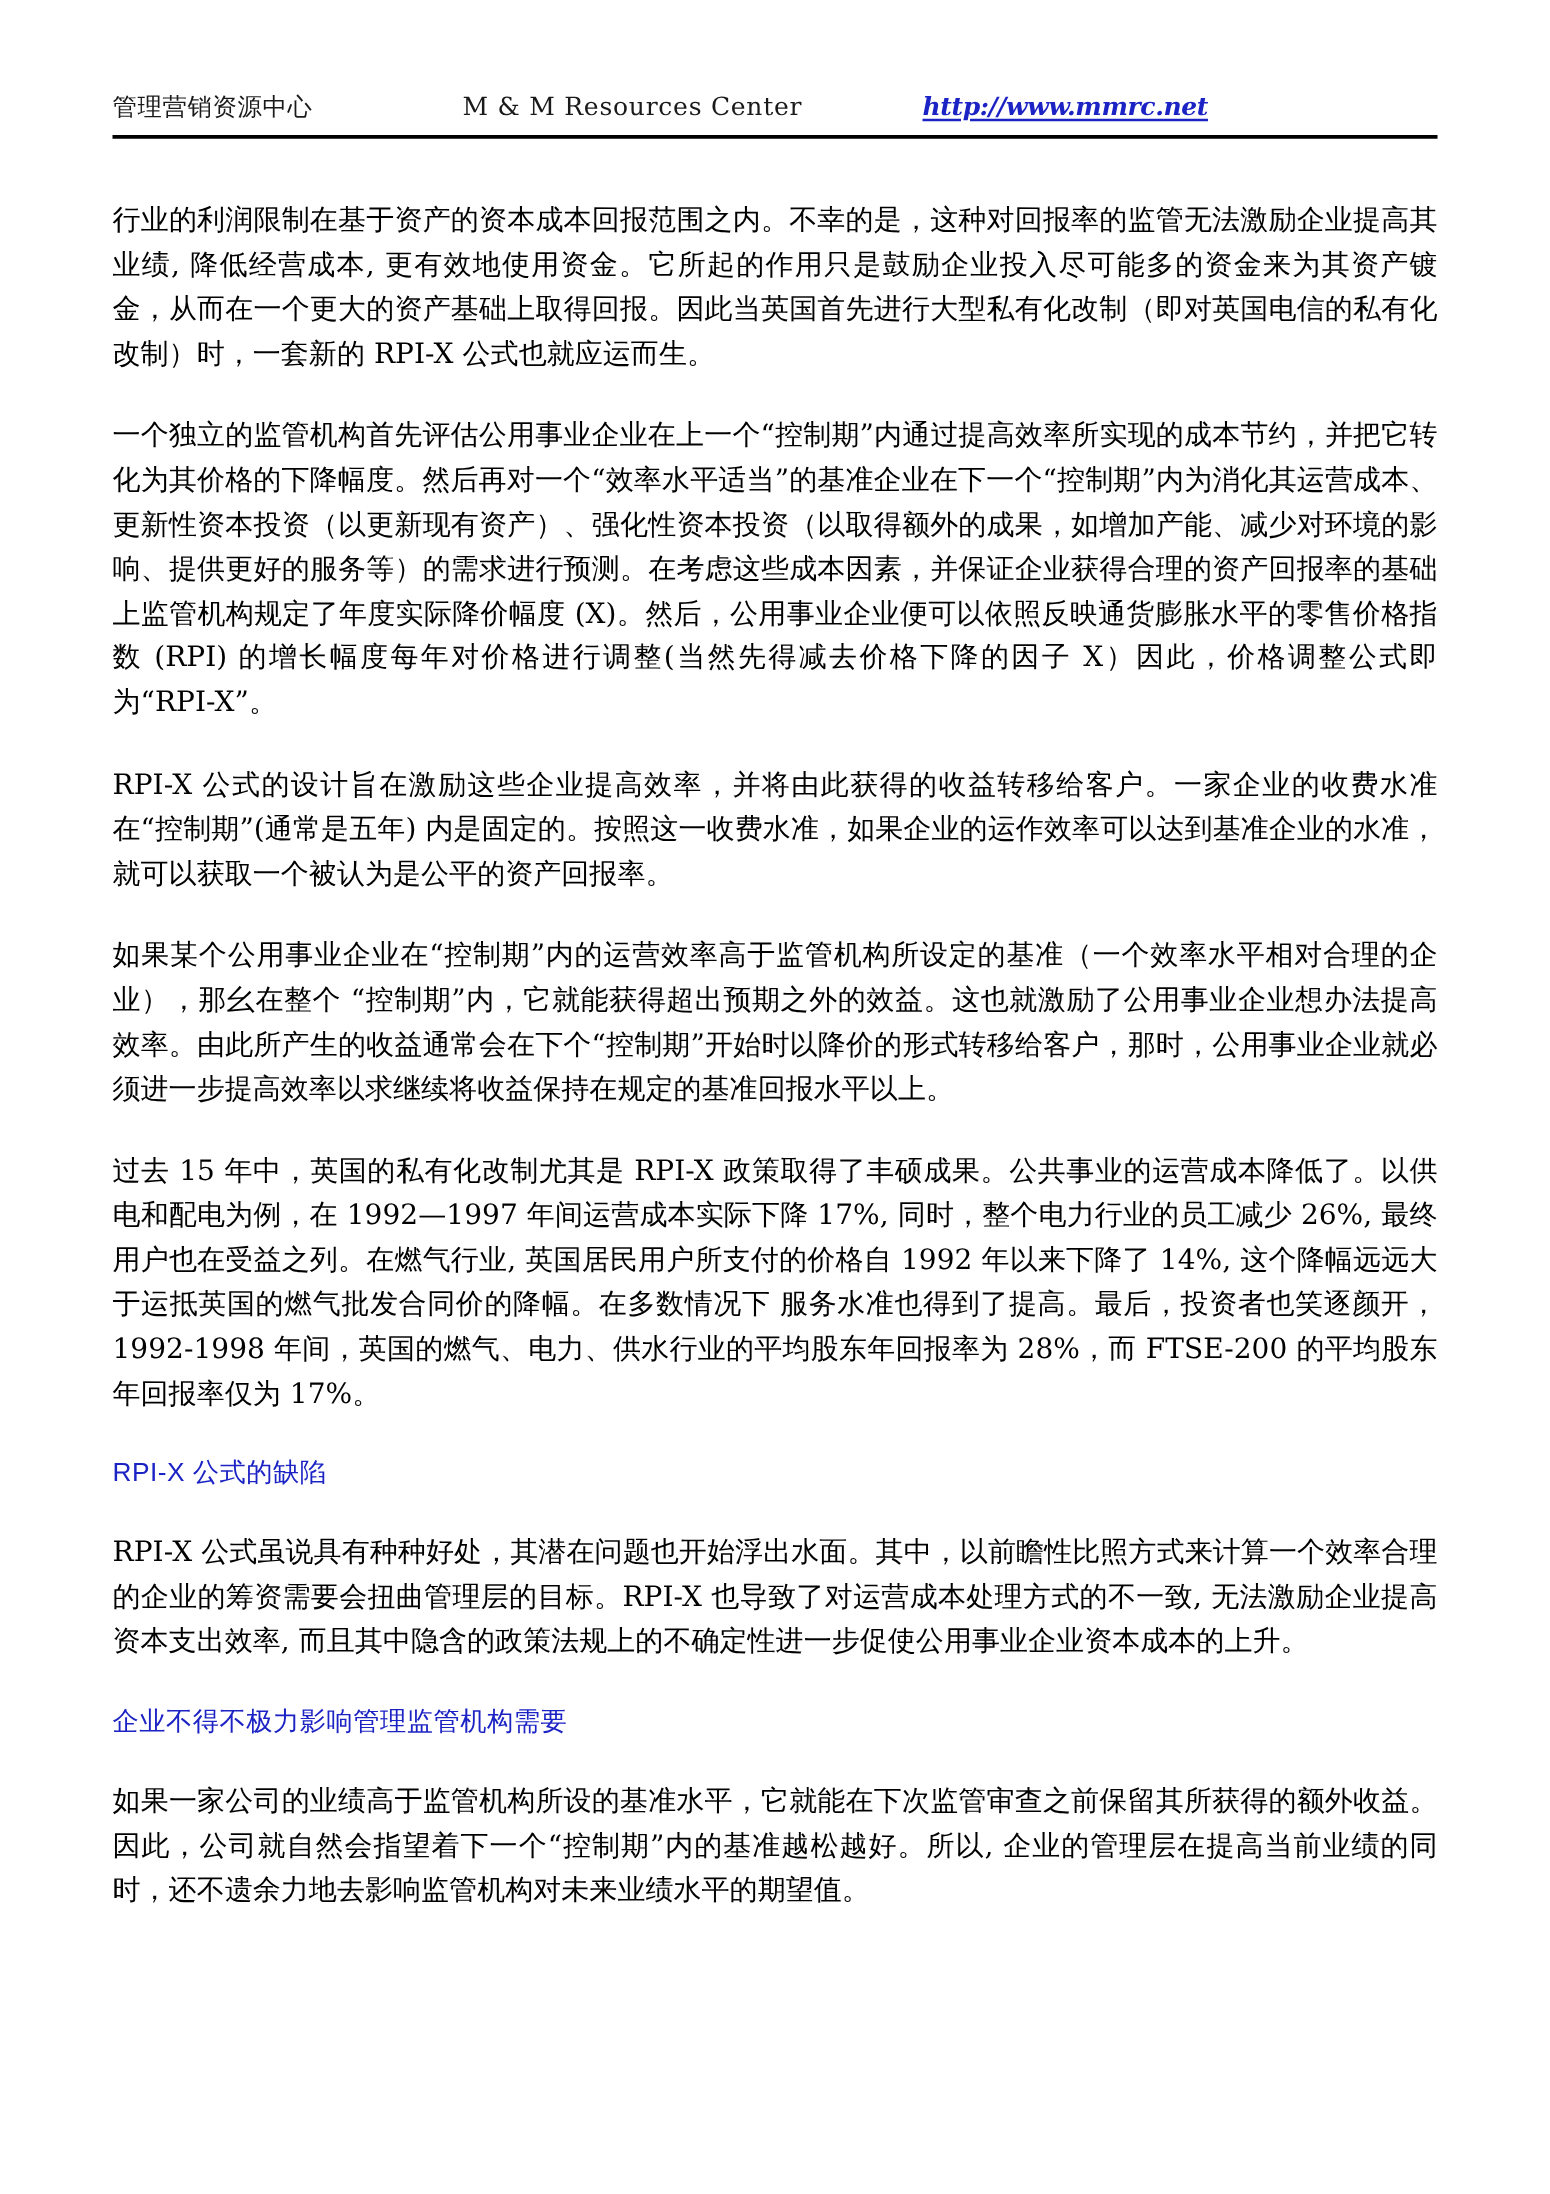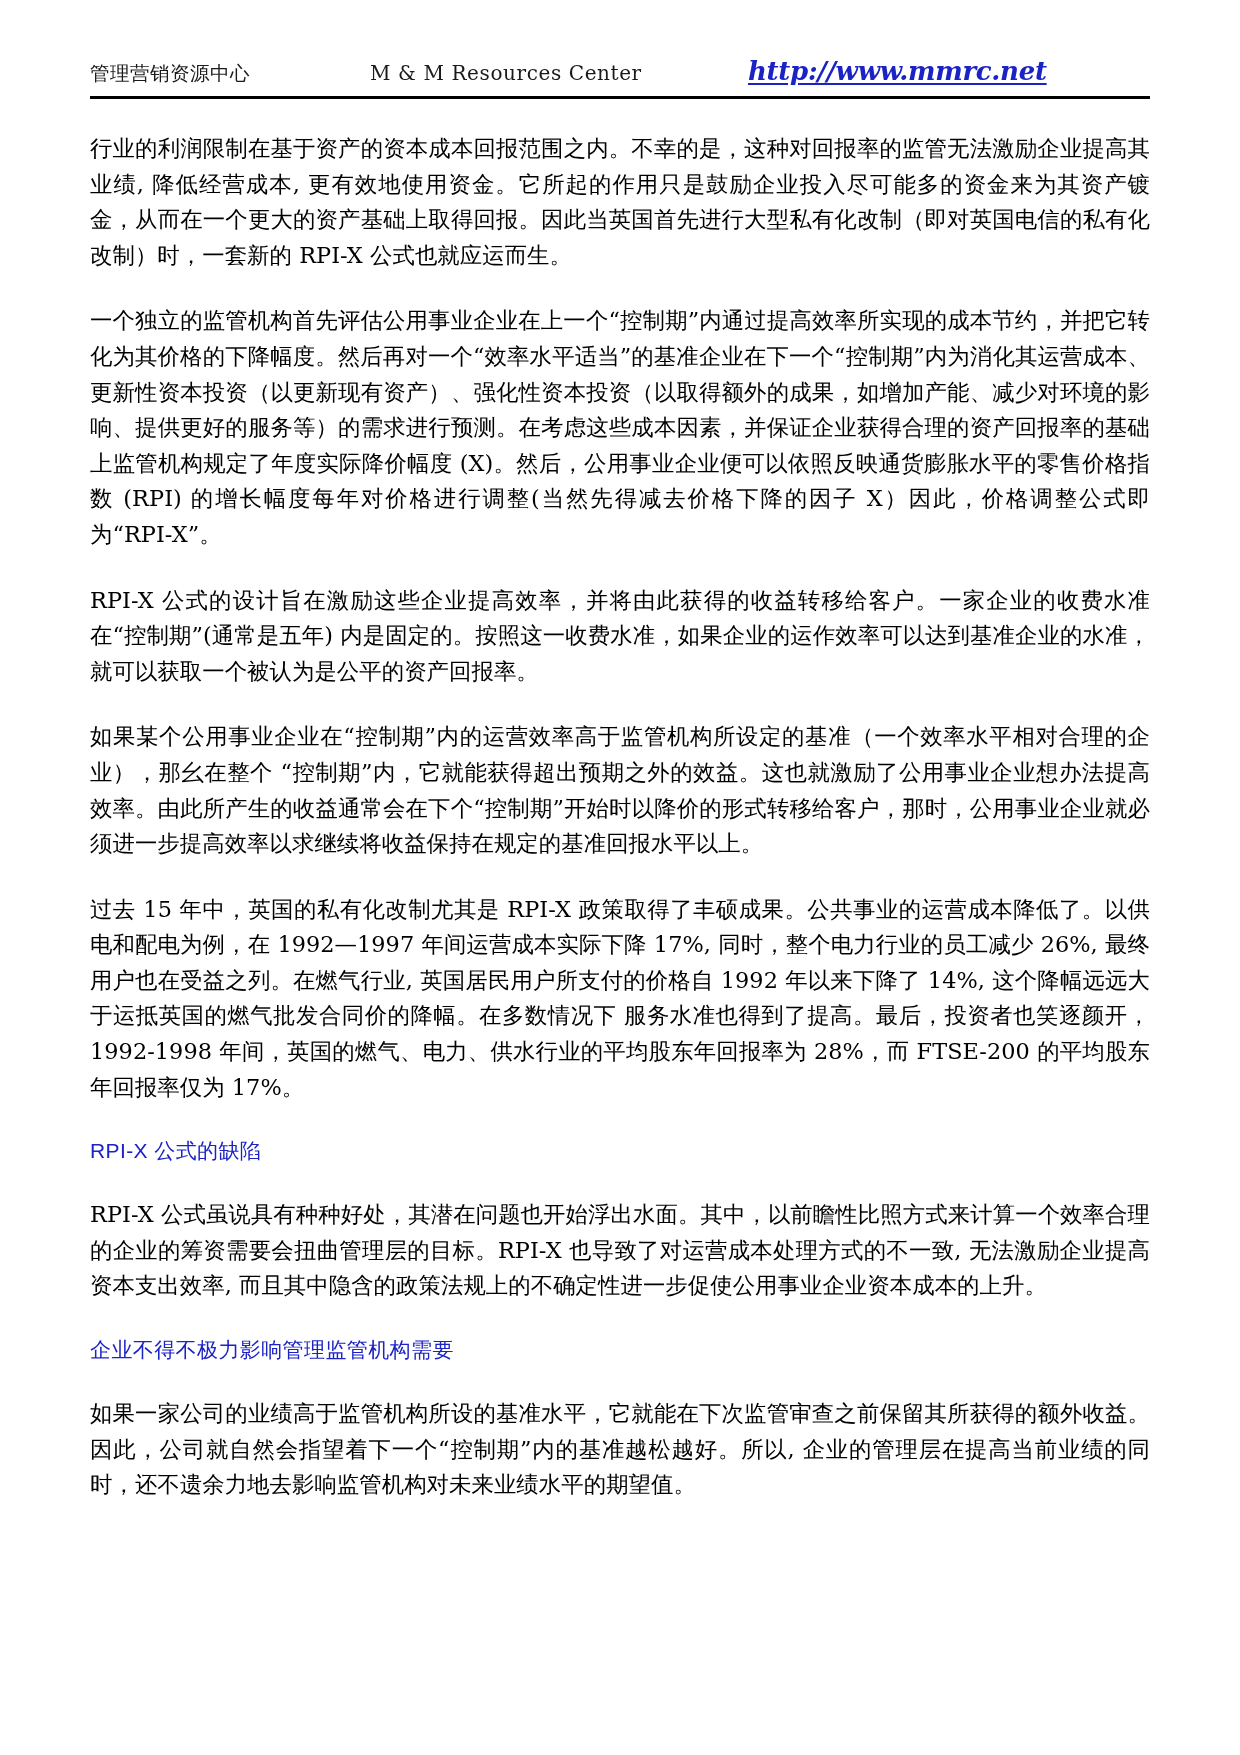--- a/index.html
+++ b/index.html
@@ -22,21 +22,21 @@
     box-sizing: border-box;
     padding: 0;
     background: #ffffff;
   }
 
   
   .page-header {
     position: relative;
     margin: 0 auto;
     width: 1060px;
-    padding-top: 56px;
+    padding-top: 72px;
     display: flex;
     align-items: baseline;
   }
   .hdr-cn {
     font-family: "DejaVu Sans", "Liberation Sans", sans-serif;
     font-size: 19.5px;
     letter-spacing: 0.5px;
     color: #1a1a1a;
     width: 280px;
     flex: 0 0 280px;
@@ -48,40 +48,40 @@
     font-size: 20px;
     letter-spacing: 0.6px;
     color: #1a1a1a;
     flex: 0 0 350px;
     white-space: nowrap;
   }
   .hdr-url {
     font-family: "DejaVu Serif", "Liberation Serif", serif;
     font-weight: bold;
     font-style: italic;
-    font-size: 26px;
+    font-size: 20px;
     color: #1c23c4;
     text-decoration: underline;
     text-underline-offset: 3px;
     letter-spacing: -0.3px;
     white-space: nowrap;
-    margin-left: 28px;
+    margin-left: 18px;
   }
   .hdr-rule {
     width: 1060px;
     margin: 9px auto 0 auto;
     height: 3px;
     background: #000000;
   }
 
   
   .content {
     width: 1060px;
     margin: 0 auto;
-    padding-top: 32px;
+    padding-top: 48px;
   }
 
   p.para {
     margin: 0 0 30px 0;
     font-family: "DejaVu Serif", "Liberation Serif", serif;
     font-size: 22.4px;
     line-height: 35.6px;
     text-align: justify;
     text-justify: inter-character;
     color: #000000;

